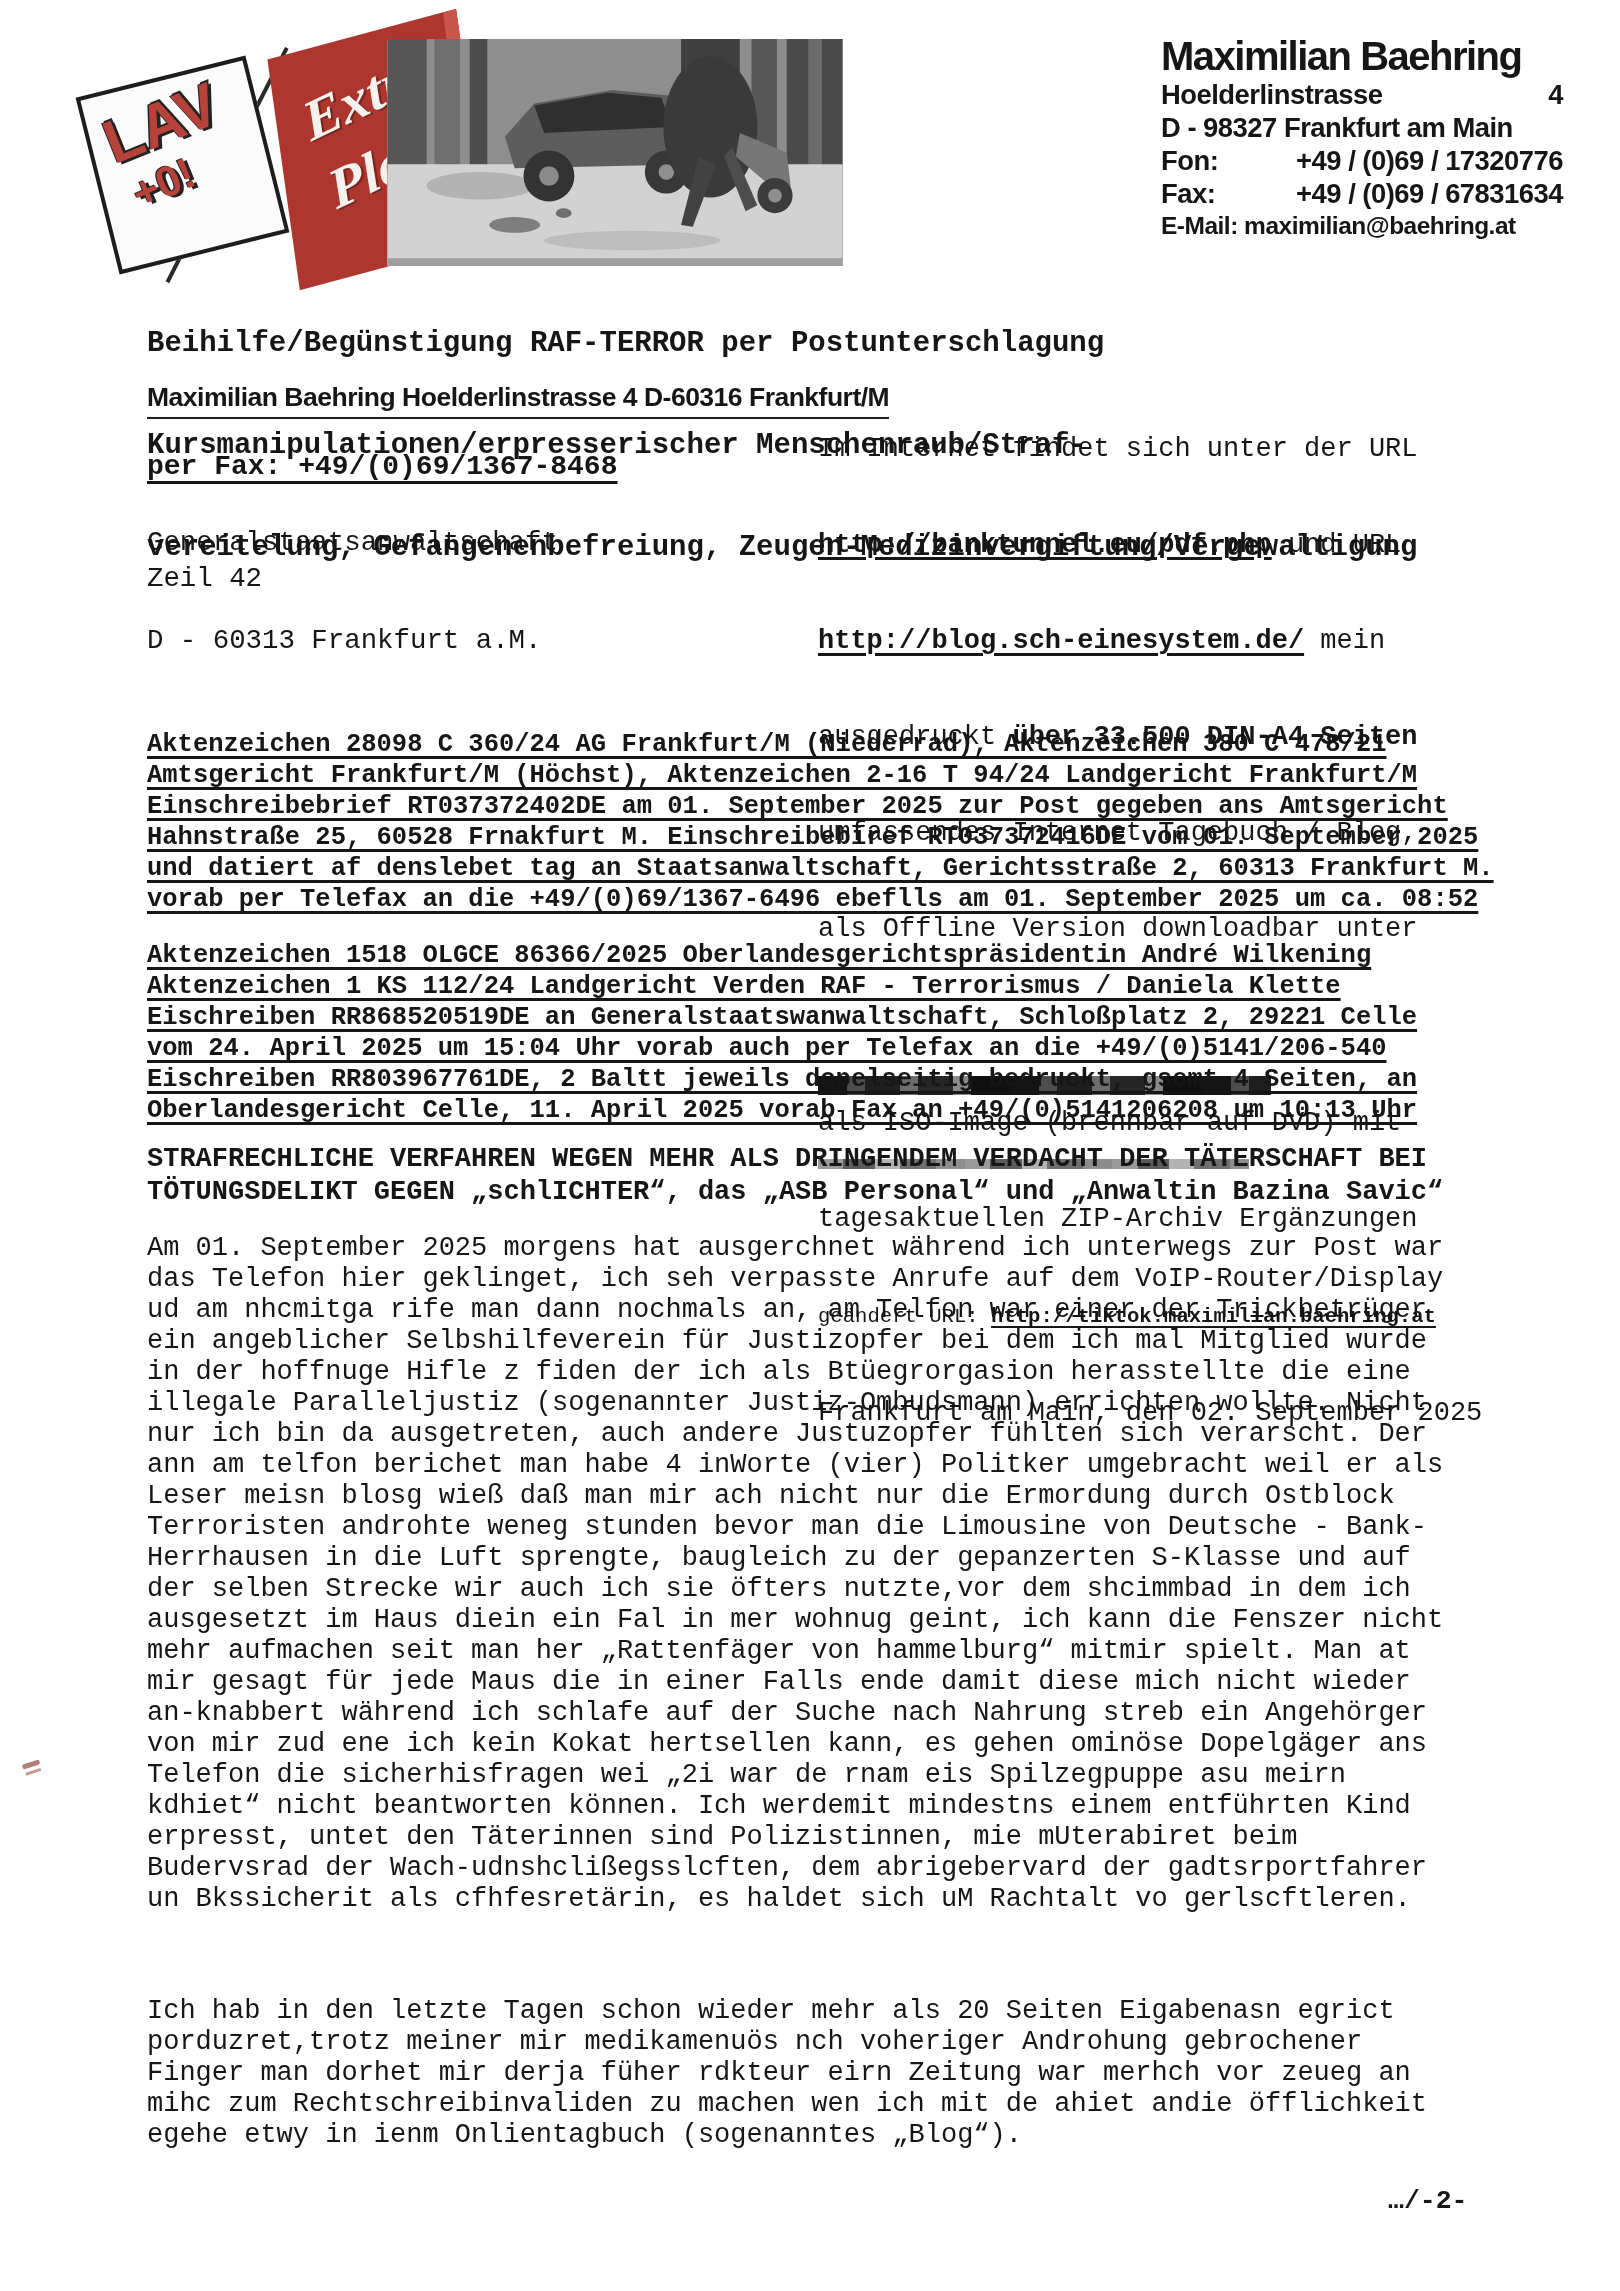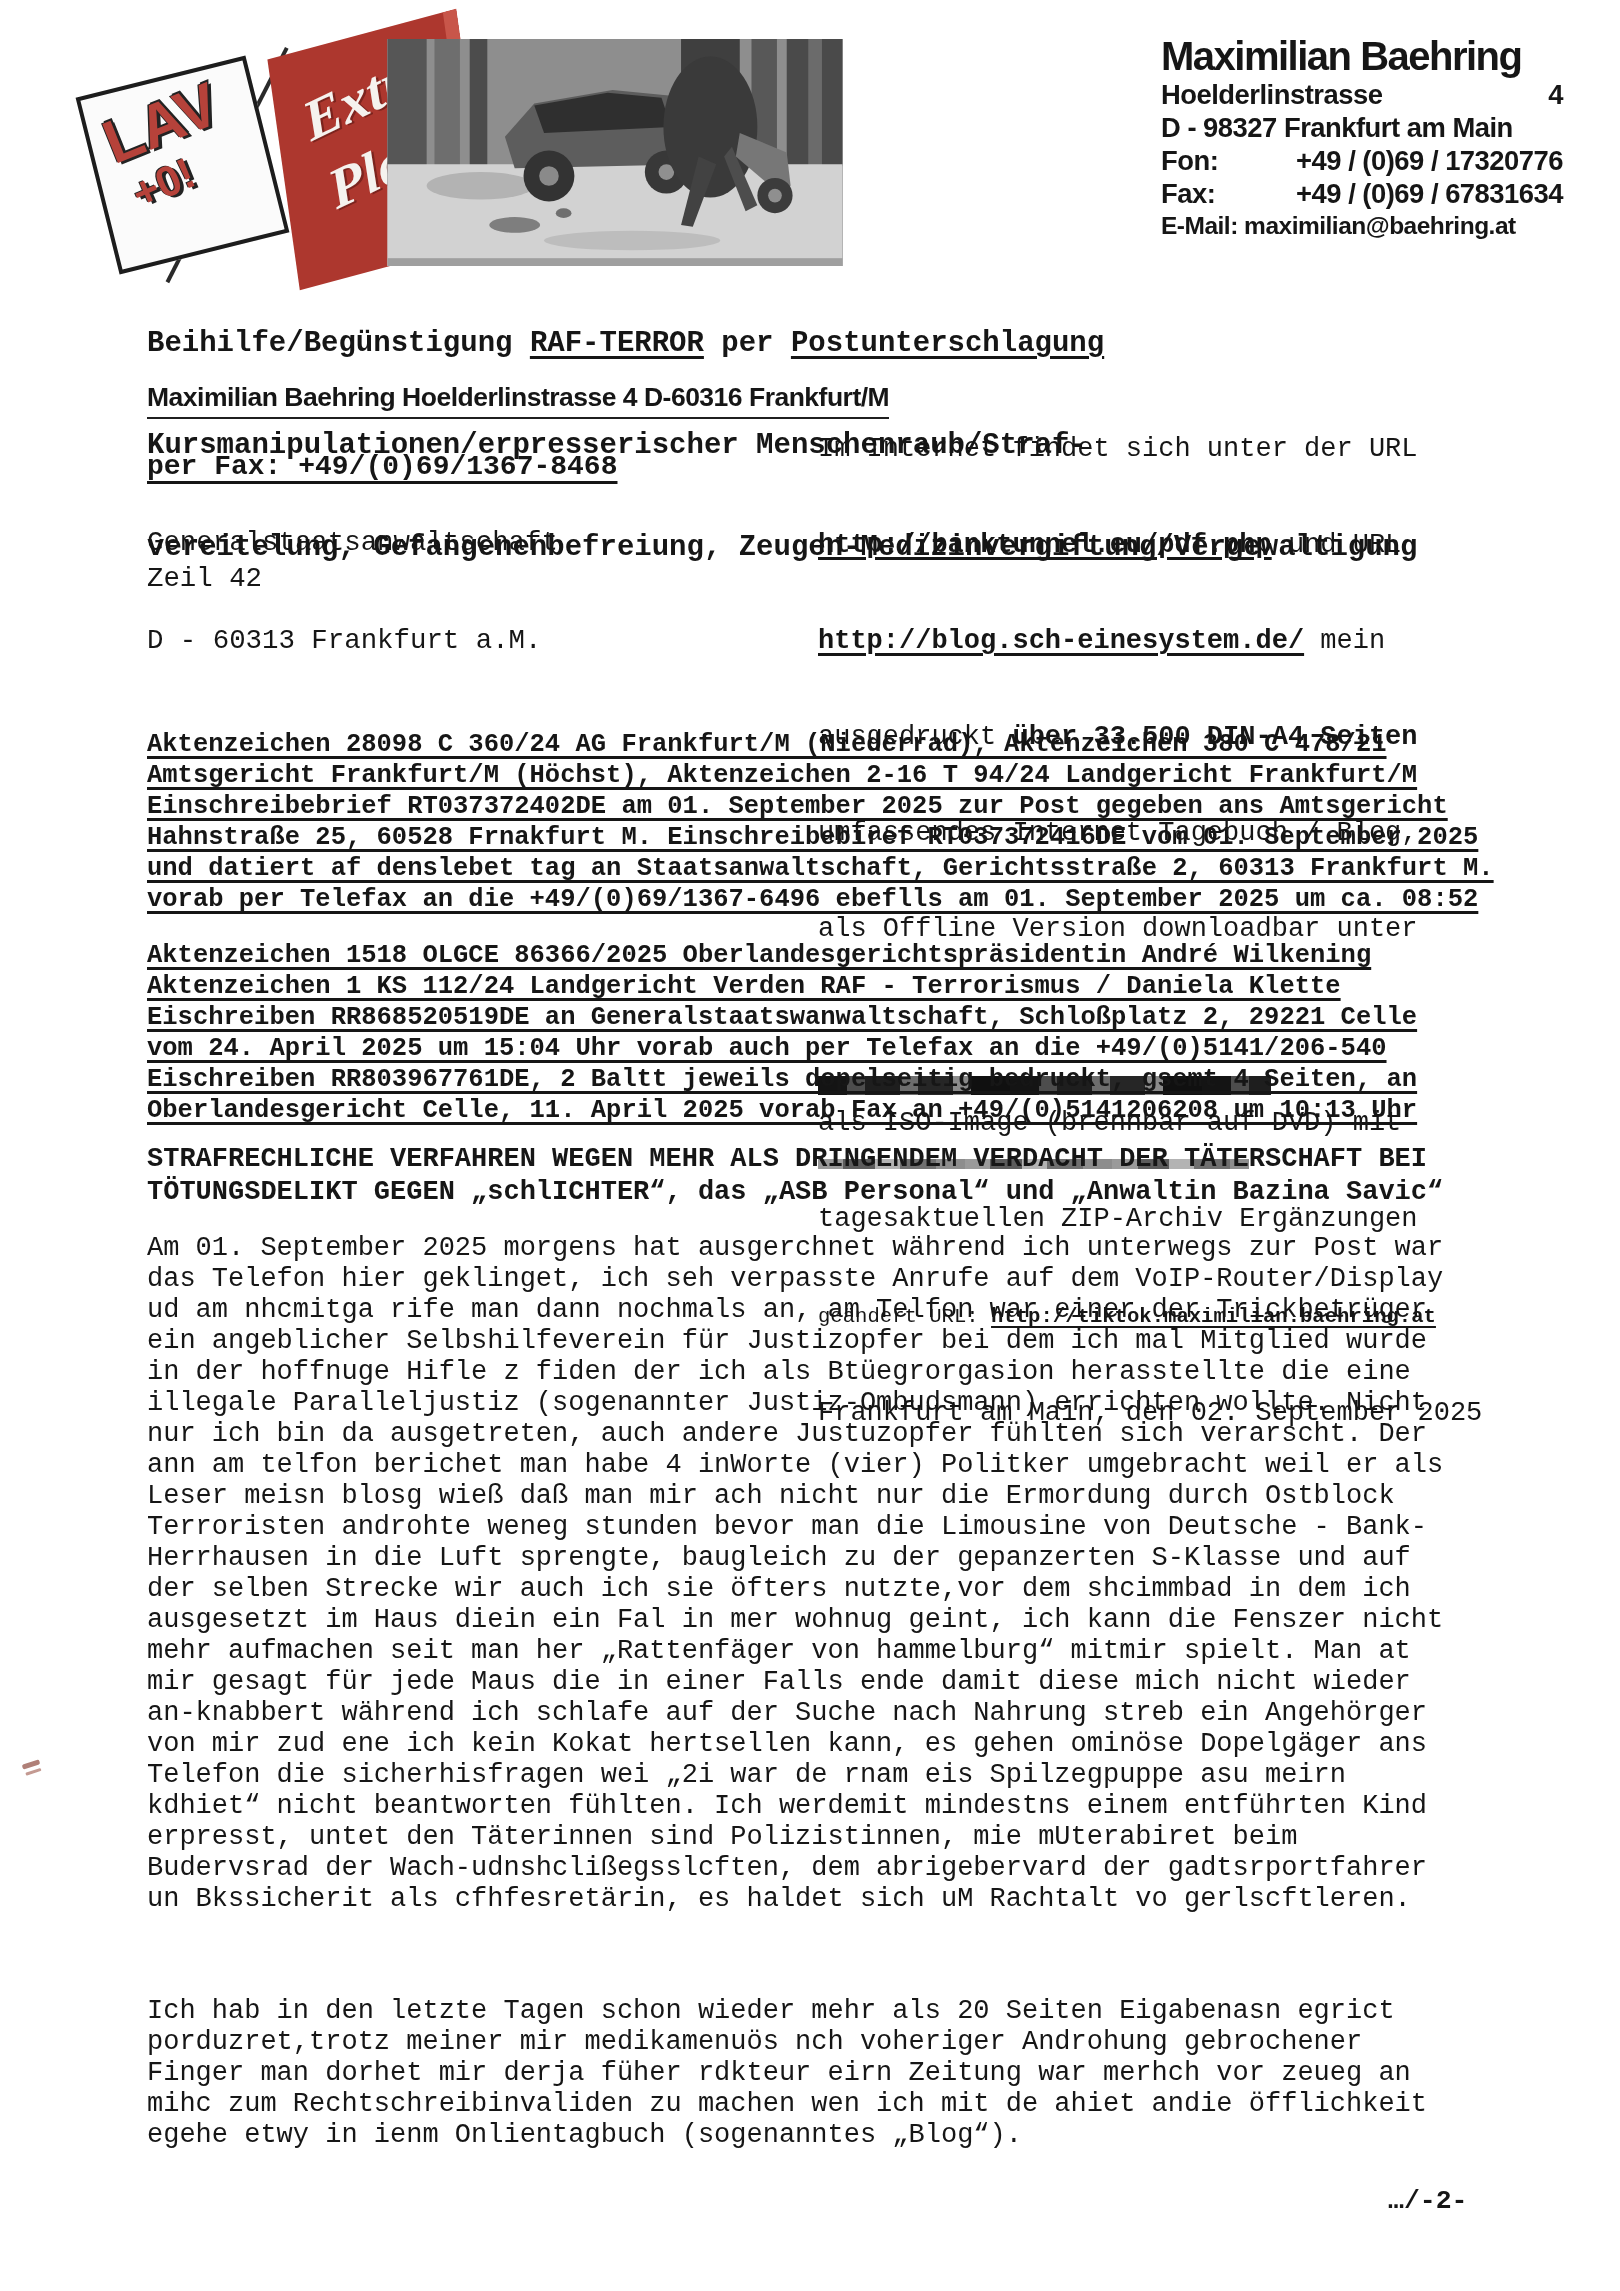--- a/index.html
+++ b/index.html
@@ -34,21 +34,21 @@
   .contact { position:absolute; left:1161px; top:35px; width:402px;
     font-family:"Liberation Sans",sans-serif; font-weight:700; letter-spacing:-0.5px; }
   .contact .name { font-size:40px; letter-spacing:-1.5px; line-height:43px; }
   .contact .row { display:flex; justify-content:space-between; font-size:27.4px; line-height:33px; }
   .contact .single { font-size:27.4px; line-height:33px; }
   .contact .email { font-size:24.5px; line-height:31px; }
   
   .subject { position:absolute; left:147px; top:259px;
     font-family:"Liberation Mono",monospace; font-weight:700;
     font-size:29px; line-height:34px; white-space:pre; }
-  .u { text-decoration:underline; text-decoration-thickness:2.9px; text-underline-offset:4.9px; }
+  .u { text-decoration-thickness:2.9px; text-underline-offset:4.9px; }
   
   .return-line { position:absolute; left:147px; top:382px;
     font-family:"Liberation Sans",sans-serif; font-weight:600; font-size:26.5px;
     letter-spacing:-0.5px; border-bottom:2.9px solid #1f1f1f; padding-bottom:3.9px; }
   .fax-line { position:absolute; left:147px; top:451px;
     font-family:"Liberation Mono",monospace; font-weight:700; font-size:28px;
     text-decoration:underline; text-decoration-thickness:2.9px; text-underline-offset:6.9px; }
   .recipient { position:absolute; left:147px; top:525px;
     font-family:"Liberation Mono",monospace; font-size:27.4px; line-height:36px; }
   .recipient .gap { margin-top:25.5px; }
@@ -227,21 +227,21 @@
       <div class="line">Leser meisn blosg wieß daß man mir ach nicht nur die Ermordung durch Ostblock</div>
       <div class="line">Terroristen androhte weneg stunden bevor man die Limousine von Deutsche - Bank-</div>
       <div class="line">Herrhausen in die Luft sprengte, baugleich zu der gepanzerten S-Klasse und auf</div>
       <div class="line">der selben Strecke wir auch ich sie öfters nutzte,vor dem shcimmbad in dem ich</div>
       <div class="line">ausgesetzt im Haus diein ein Fal in mer wohnug geint, ich kann die Fenszer nicht</div>
       <div class="line">mehr aufmachen seit man her „Rattenfäger von hammelburg“ mitmir spielt. Man at</div>
       <div class="line">mir gesagt für jede Maus die in einer Falls ende damit diese mich nicht wieder</div>
       <div class="line">an-knabbert während ich schlafe auf der Suche nach Nahrung streb ein Angehörger</div>
       <div class="line">von mir zud ene ich kein Kokat hertsellen kann, es gehen ominöse Dopelgäger ans</div>
       <div class="line">Telefon die sicherhisfragen wei „2i war de rnam eis Spilzegpuppe asu meirn</div>
-      <div class="line">kdhiet“ nicht beantworten fühlten. Ich werdemit mindestns einem entführten Kind</div>
+      <div class="line">kdhiet“ nicht beantworten können. Ich werdemit mindestns einem entführten Kind</div>
       <div class="line">erpresst, untet den Täterinnen sind Polizistinnen, mie mUterabiret beim</div>
       <div class="line">Budervsrad der Wach-udnshclißegsslcften, dem abrigebervard der gadtsrportfahrer</div>
       <div class="line">un Bkssicherit als cfhfesretärin, es haldet sich uM Rachtalt vo gerlscftleren.</div>
     </div>
   <div class="bodypar body2">
       <div class="line">Ich hab in den letzte Tagen schon wieder mehr als 20 Seiten Eigabenasn egrict</div>
       <div class="line">porduzret,trotz meiner mir medikamenuös nch voheriger Androhung gebrochener</div>
       <div class="line">Finger man dorhet mir derja füher rdkteur eirn Zeitung war merhch vor zeueg an</div>
       <div class="line">mihc zum Rechtschreibinvaliden zu machen wen ich mit de ahiet andie öfflichkeit</div>
       <div class="line">egehe etwy in ienm Onlientagbuch (sogenanntes „Blog“).</div>

